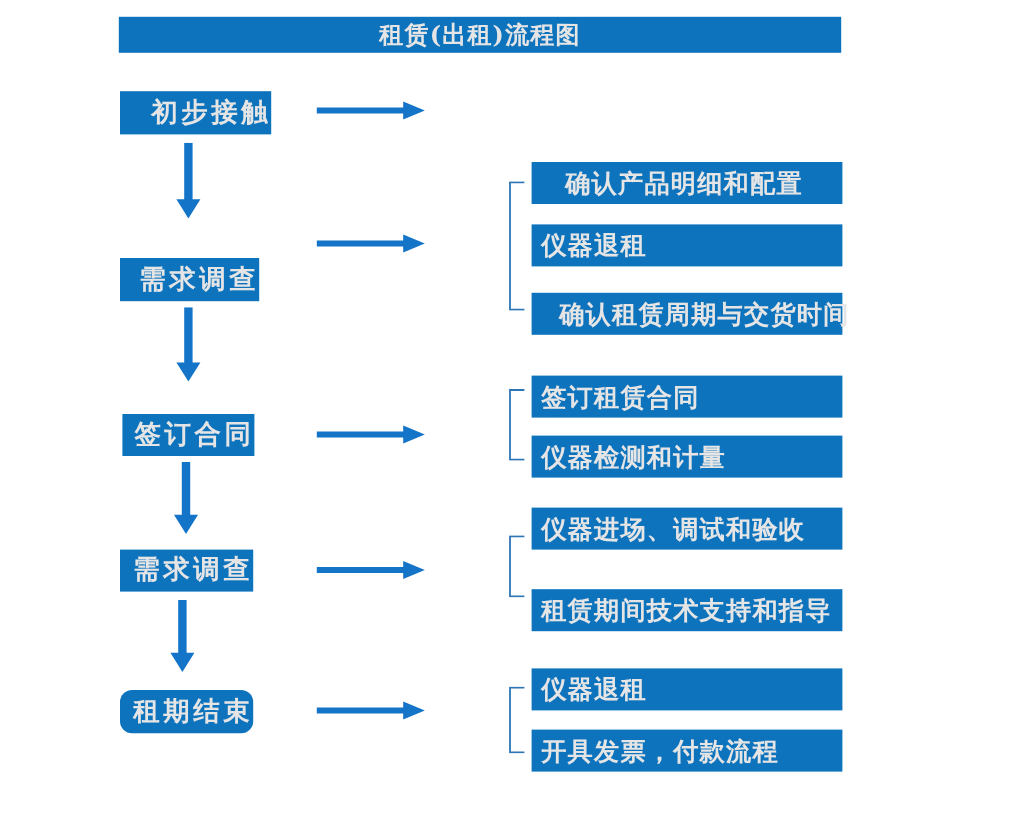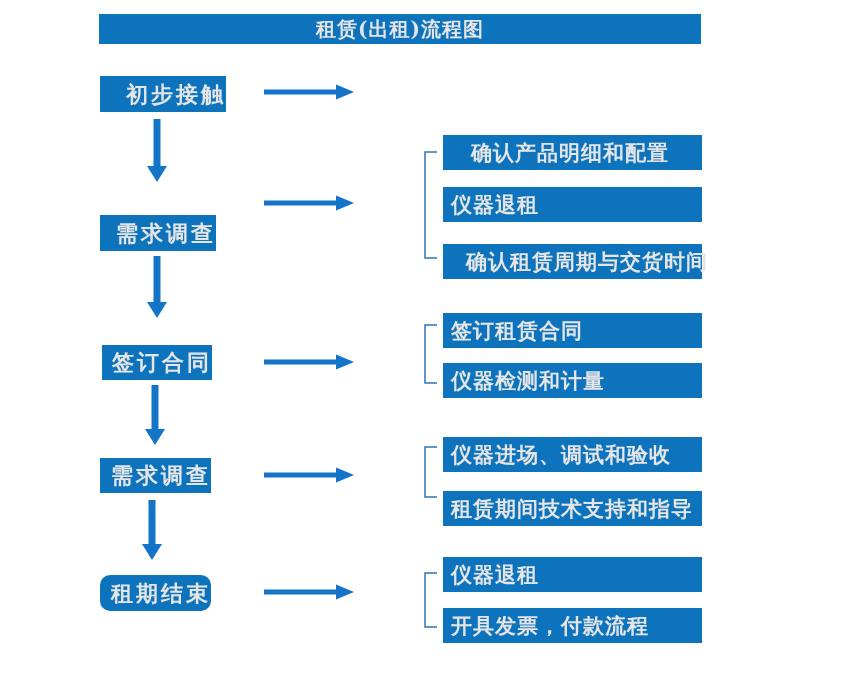--- a/index.html
+++ b/index.html
@@ -89,21 +89,21 @@
   </svg>
 
   <div class="box lbox" style="left:100px; top:458px; width:111px; height:35px; line-height:35px;">需求调查</div>
   <svg class="icon" style="left:263px; top:466px;" width="92" height="18" viewBox="0 0 92 18">
     <line x1="1" y1="9" x2="75" y2="9" stroke="#1374c8" stroke-width="5"></line>
     <polygon points="73,1.5 91,9 73,16.5" fill="#1374c8"></polygon>
   </svg>
   <svg class="icon" style="left:424px; top:446px;" width="14" height="52" viewBox="0 0 14 52">
     <path d="M13 1 H1 V51 H13" fill="none" stroke="#2e75b6" stroke-width="1.5"></path>
   </svg>
-  <div class="box rbox" style="top:437px;">仪器进场、调试和验收</div>
+  <div class="box rbox" style="top:423px;">仪器进场、调试和验收</div>
   <div class="box rbox" style="top:491px;">租赁期间技术支持和指导</div>
 
   <svg class="icon" style="left:140px; top:500px;" width="24" height="60" viewBox="0 0 24 60">
     <line x1="12" y1="0" x2="12" y2="45" stroke="#1374c8" stroke-width="7"></line>
     <polygon points="2,44 22,44 12,60" fill="#1374c8"></polygon>
   </svg>
 
   <div class="box lbox" style="left:100px; top:575px; width:111px; height:36px; line-height:36px;border-radius:10px;">租期结束</div>
   <svg class="icon" style="left:263px; top:583px;" width="92" height="18" viewBox="0 0 92 18">
     <line x1="1" y1="9" x2="75" y2="9" stroke="#1374c8" stroke-width="5"></line>

